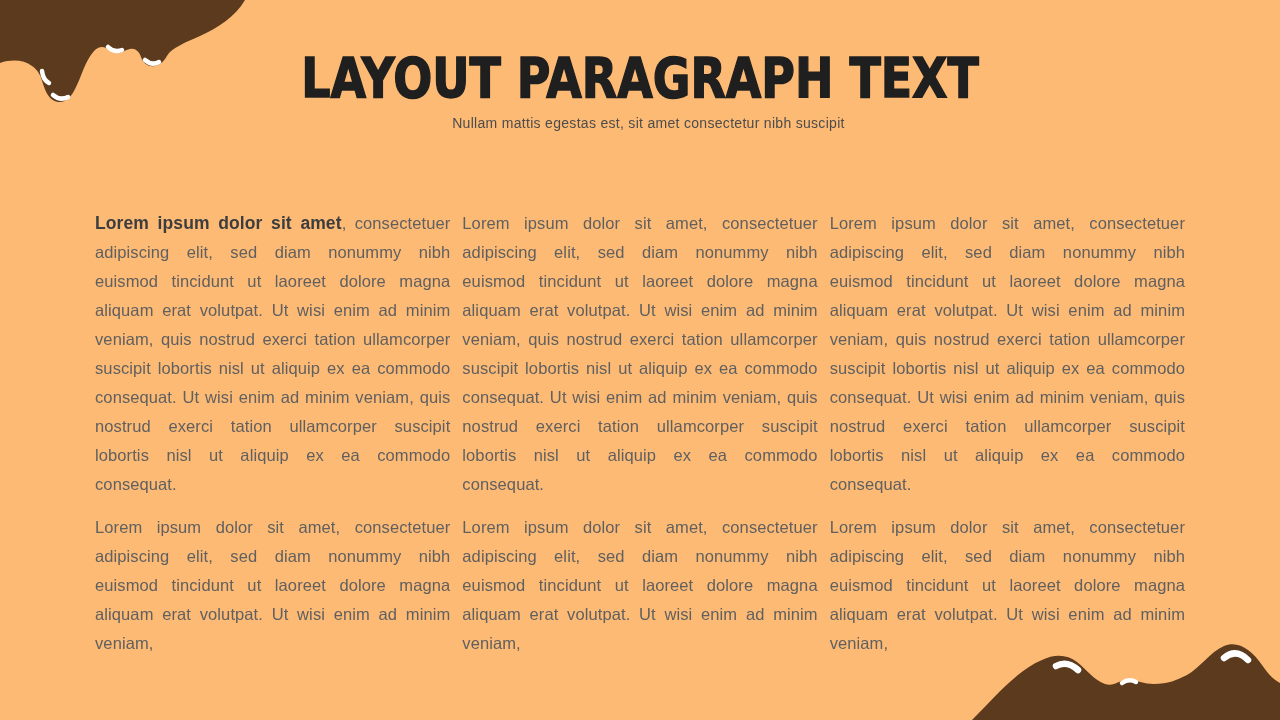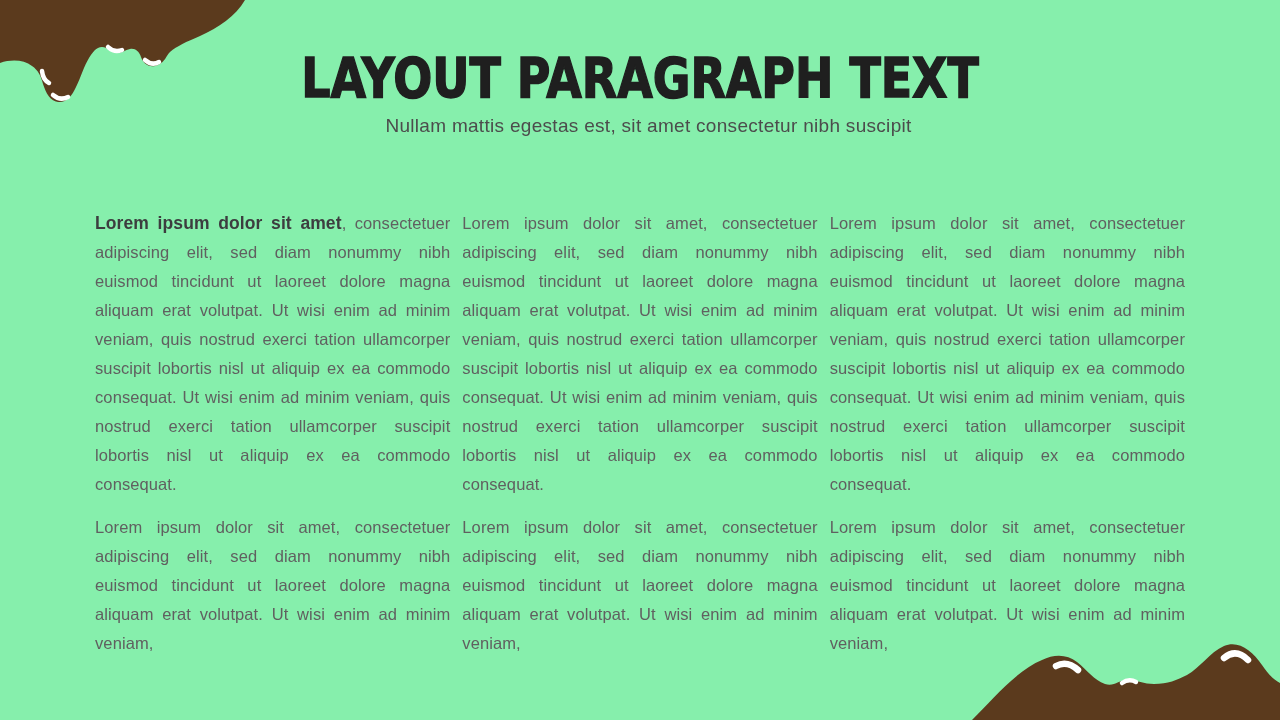--- a/index.html
+++ b/index.html
@@ -1,19 +1,19 @@
 <!DOCTYPE html>
 <html><head>
 <meta charset="utf-8">
 <style>
   html,body{margin:0;padding:0;background:#e9e9e9;}
   .slide{
     position:relative;
     width:1280px;height:720px;
-    background:#86efac;
+    background:#fdba74;
     overflow:hidden;
     font-family:"Liberation Sans",sans-serif;
     margin:0 auto;
   }
   
   .deco{position:absolute;pointer-events:none;}
   .deco.top-left{left:0;top:0;}
   .deco.bottom-right{right:0;bottom:0;}
   .hl{fill:none;stroke:#ffffff;stroke-linecap:round;}
   .hl.thin{stroke-width:4.5;}
@@ -31,21 +31,21 @@
     line-height:1.0;
     letter-spacing:0px;
     color:#1f1f1f;
     -webkit-text-stroke:1.5px #1f1f1f;
     transform:scaleX(0.82);
     transform-origin:50% 50%;
     white-space:nowrap;
   }
   .subtitle{
     margin:9px 0 0 17px;
-    font-size:19px;
+    font-size:14px;
     font-weight:400;
     color:#4c4c4c;
     letter-spacing:0.3px;
   }
   
   .columns{
     position:absolute;
     left:95px;top:209px;
     width:1090px;
     display:grid;

